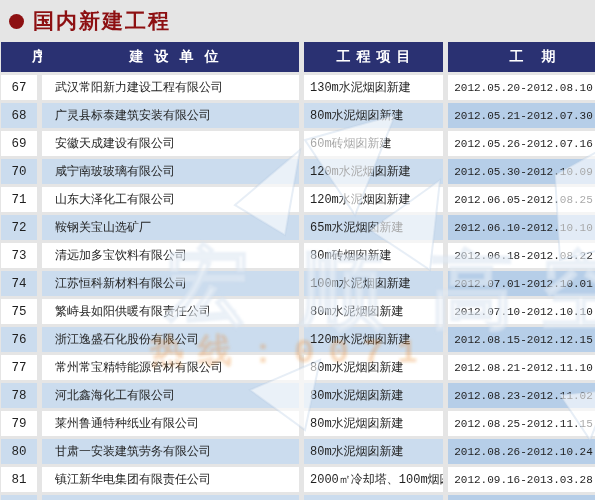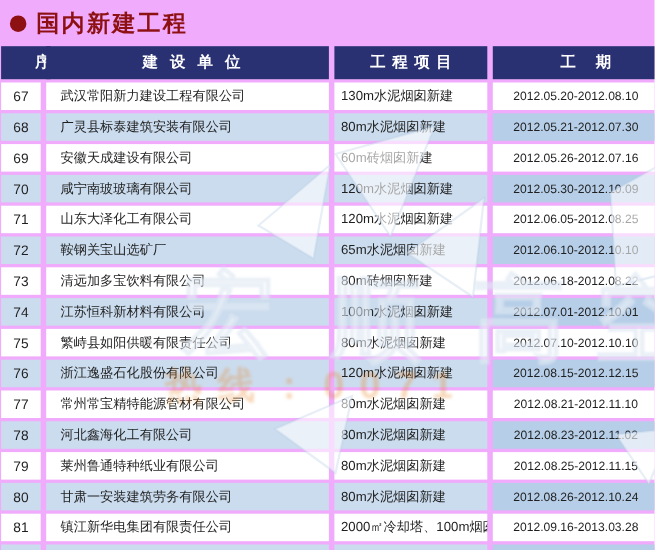--- a/index.html
+++ b/index.html
@@ -1,19 +1,19 @@
 <!DOCTYPE html>
 <html><head>
 <meta charset="utf-8">
 <style>
   html,body{margin:0;padding:0;}
   .page{
     position:relative; width:595px; height:500px; overflow:hidden;
-    background:#f0abfc; color:#1f1f1f;
-    font-family:Liberation Sans, sans-serif;
+    background:#e5e5e5; color:#1f1f1f;
+    font-family:Liberation Mono, monospace;
   }
   
   .title-bar{display:flex; align-items:center; height:42px; padding-left:9px;}
   .bullet{width:15px;height:15px;border-radius:50%;background:#8d1012;margin-right:9px;flex:0 0 auto;}
   .title{color:#8d1012;font-size:21px;font-weight:bold;letter-spacing:2px;}
   
   .grid{display:grid;grid-template-columns:36px 257px 139px 151px;column-gap:5px;padding-left:1px;}
   .header-row{height:30px;margin-bottom:3px;}
   .header-row .cell{
     background:#2a3172;color:#ffffff;font-weight:bold;font-size:14px;

